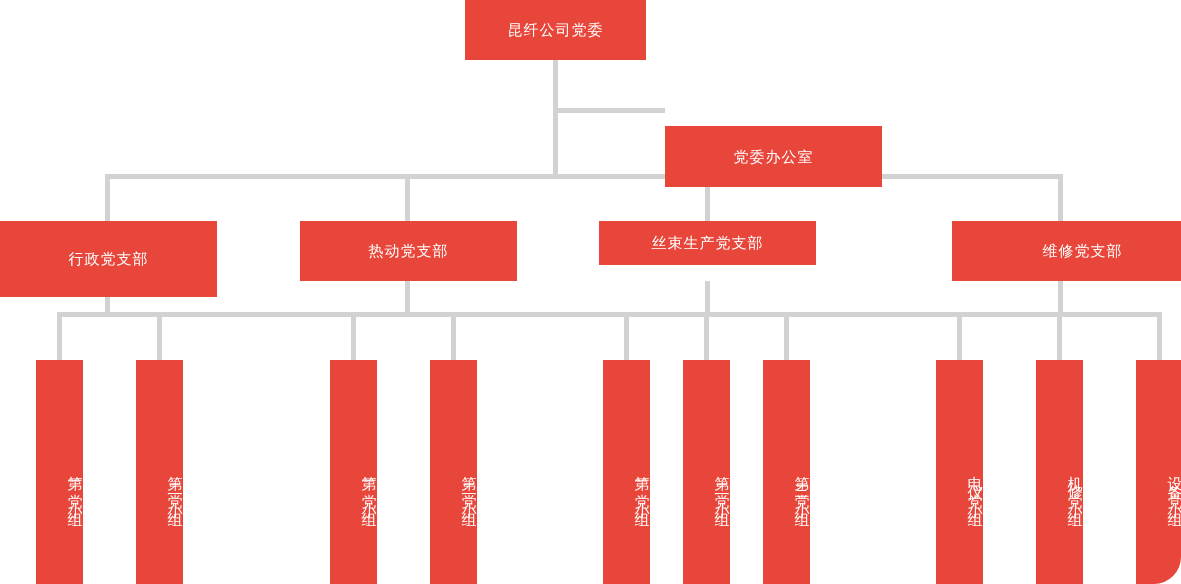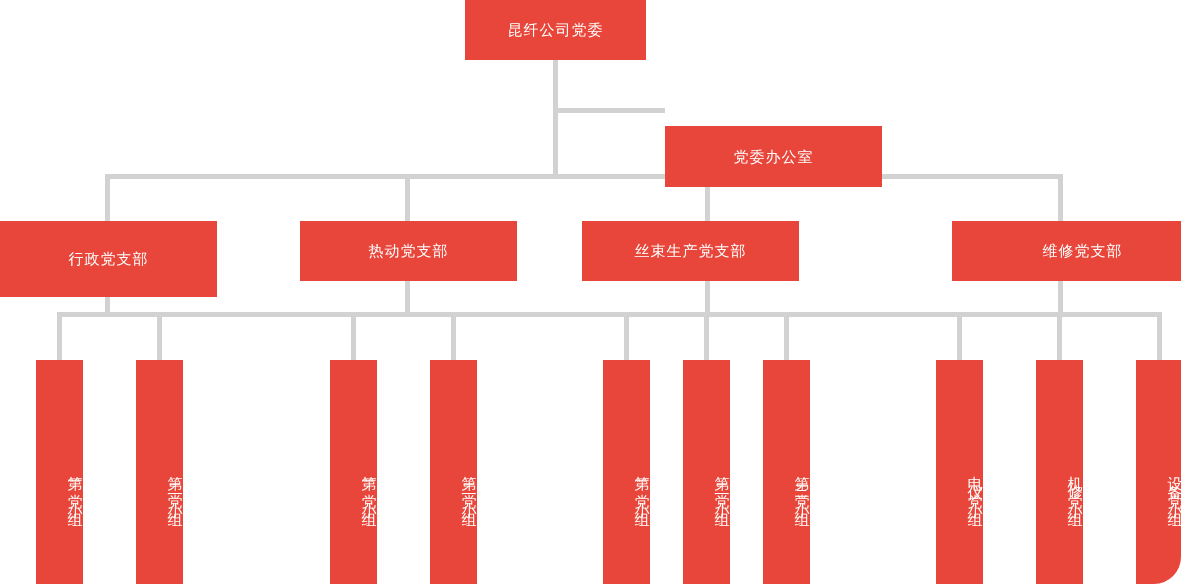--- a/index.html
+++ b/index.html
@@ -83,21 +83,21 @@
   <div class="conn" style="left:957px; top:312px; width:5px; height:48px;"></div>
   <div class="conn" style="left:1057px; top:312px; width:5px; height:48px;"></div>
   <div class="conn" style="left:1157px; top:312px; width:5px; height:48px;"></div>
 
   <div class="node horiz" style="left:465px; top:0px; width:181px; height:60px;">昆纤公司党委</div>
 
   <div class="node horiz" style="left:665px; top:80px; width:217px; height:61px;margin-top:46px;">党委办公室</div>
 
   <div class="node horiz" style="left:0px; top:221px; width:217px; height:76px;">行政党支部</div>
   <div class="node horiz" style="left:300px; top:221px; width:217px; height:60px;">热动党支部</div>
-  <div class="node horiz" style="left:582px; top:221px; width:217px; height:60px;">丝束生产党支部</div>
+  <div class="node horiz" style="left:599px; top:221px; width:217px; height:44px;">丝束生产党支部</div>
   <div class="node horiz" style="left:952px; top:221px; width:261px; height:60px;">维修党支部</div>
 
   <div class="node vert" style="left:36px; top:360px; width:47px; height:224px;">第一党小组</div>
   <div class="node vert" style="left:136px; top:360px; width:47px; height:224px;">第二党小组</div>
   <div class="node vert" style="left:330px; top:360px; width:47px; height:224px;">第一党小组</div>
   <div class="node vert" style="left:430px; top:360px; width:47px; height:224px;">第二党小组</div>
   <div class="node vert" style="left:603px; top:360px; width:47px; height:224px;">第一党小组</div>
   <div class="node vert" style="left:683px; top:360px; width:47px; height:224px;">第二党小组</div>
   <div class="node vert" style="left:763px; top:360px; width:47px; height:224px;">第三党小组</div>
   <div class="node vert" style="left:936px; top:360px; width:47px; height:224px;">电仪党小组</div>

